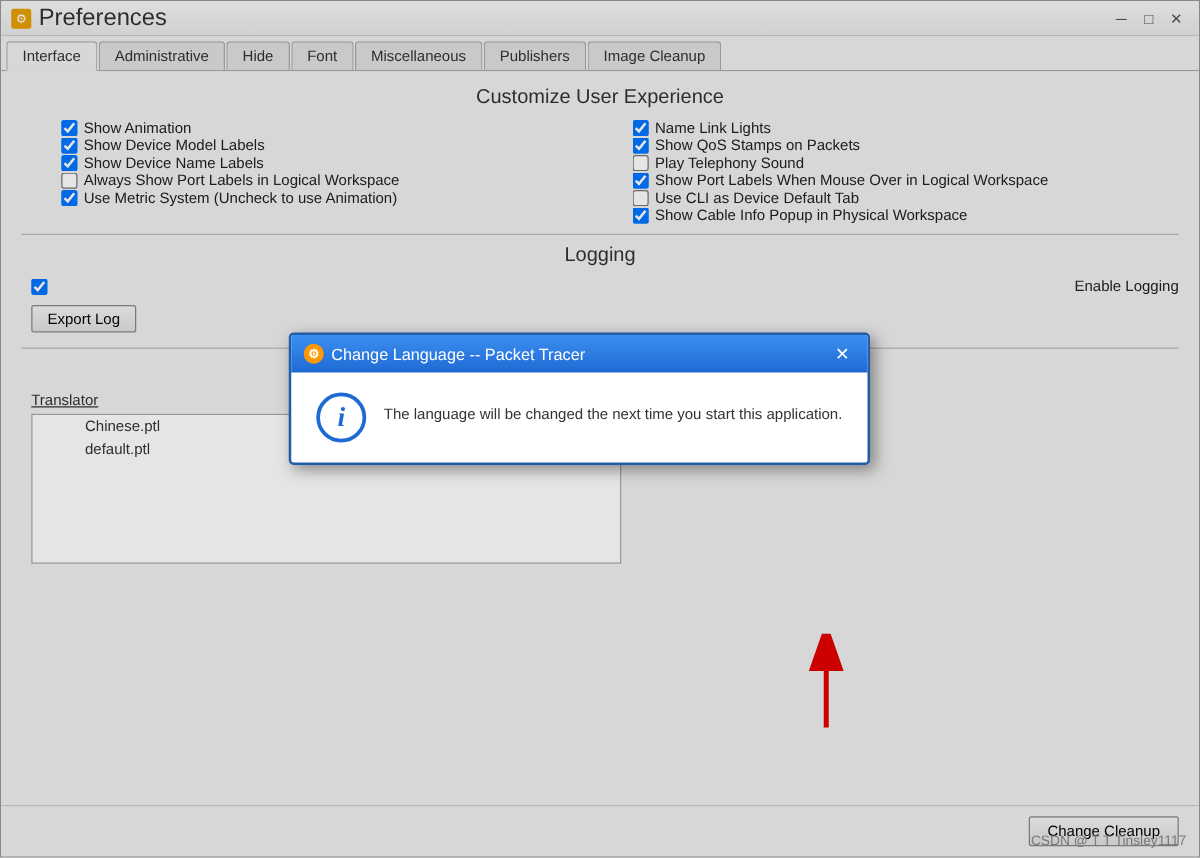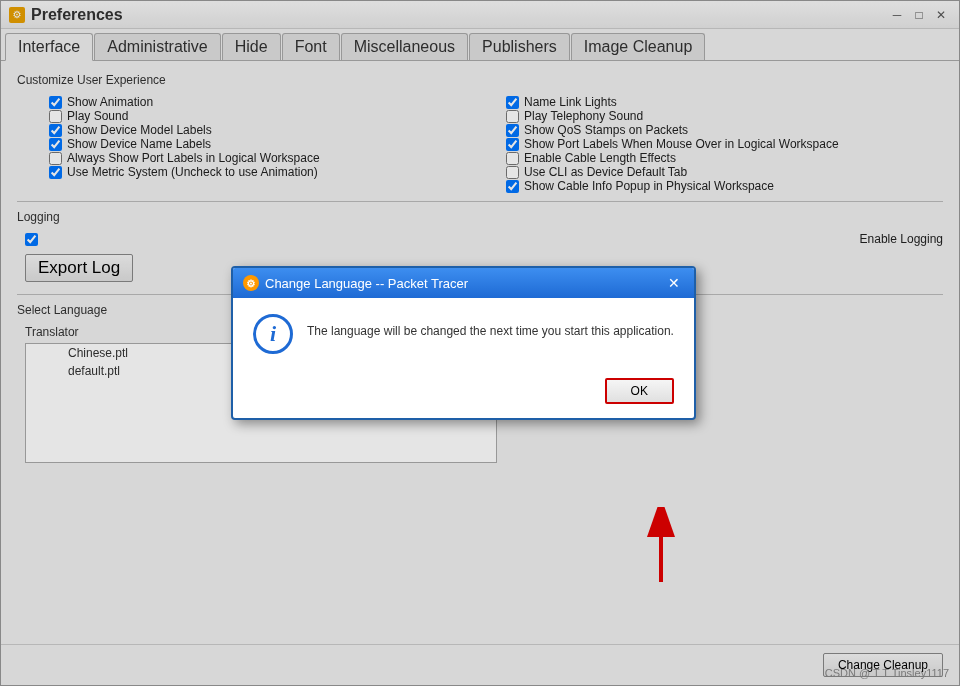--- a/index.html
+++ b/index.html
@@ -47,22 +47,22 @@
       background: #e8a000;
       border-radius: 2px;
       display: flex;
       align-items: center;
       justify-content: center;
       font-size: 10px;
       color: white;
     }
 
     .title-text {
-      font-size: 16px;
-      font-weight: bold;
+      font-size: 19px;
+      font-weight: normal;
       color: #333;
     }
 
     .title-controls {
       display: flex;
       gap: 2px;
     }
 
     .title-btn {
       width: 20px;
@@ -85,44 +85,45 @@
       border-bottom: 1px solid #aaa;
       gap: 1px;
     }
 
     .tab {
       padding: 4px 12px;
       border: 1px solid #aaa;
       border-bottom: none;
       background: #e0e0e0;
       cursor: pointer;
-      font-size: 16px;
+      font-size: 12px;
       color: #333;
       border-radius: 3px 3px 0 0;
     }
 
     .tab.active {
       background: #f0f0f0;
       border-bottom: 1px solid #f0f0f0;
       margin-bottom: -1px;
       z-index: 1;
     }
 
     .content-area {
       flex: 1;
       padding: 12px 16px;
       overflow: auto;
       background: #f0f0f0;
     }
 
     .section-label {
-      font-size: 12px;
+      font-size: 16px;
       color: #333;
       margin-bottom: 8px;
       font-weight: normal;
+      text-align: center;
     }
 
     .checkbox-grid {
       display: grid;
       grid-template-columns: 1fr 1fr;
       gap: 4px 20px;
       margin-left: 8px;
       padding-left: 24px;
     }
 
@@ -149,34 +150,35 @@
     .logging-section {
       margin-bottom: 12px;
     }
 
     .export-btn {
       display: inline-block;
       padding: 3px 12px;
       border: 1px solid #888;
       background: linear-gradient(to bottom, #f5f5f5, #e0e0e0);
       cursor: pointer;
-      font-size: 17px;
+      font-size: 12px;
       border-radius: 2px;
       margin-left: 8px;
       margin-top: 4px;
     }
 
     .select-language-section {
       margin-top: 8px;
     }
 
     .translator-label {
       font-size: 12px;
       color: #333;
       margin-bottom: 4px;
+      text-decoration: underline;
     }
 
     .file-list {
       border: 1px solid #aaa;
       background: white;
       width: 100%;
       min-height: 120px;
       max-height: 180px;
       overflow-y: auto;
       font-size: 12px;
@@ -369,24 +371,20 @@
     <div class="section-label">Customize User Experience</div>
 
     <div class="checkbox-grid">
 
       <div>
         <div class="checkbox-row">
           <input type="checkbox" checked="" style="">
           <label>Show Animation</label>
         </div>
         <div class="checkbox-row">
-          <input type="checkbox" style="">
-          <label>Play Sound</label>
-        </div>
-        <div class="checkbox-row">
           <input type="checkbox" checked="" style="">
           <label>Show Device Model Labels</label>
         </div>
         <div class="checkbox-row">
           <input type="checkbox" checked="" style="">
           <label>Show Device Name Labels</label>
         </div>
         <div class="checkbox-row">
           <input type="checkbox" style="">
           <label>Always Show Port Labels in Logical Workspace</label>
@@ -396,34 +394,30 @@
           <label>Use Metric System (Uncheck to use Animation)</label>
         </div>
       </div>
 
       <div>
         <div class="checkbox-row">
           <input type="checkbox" checked="" style="">
           <label>Name Link Lights</label>
         </div>
         <div class="checkbox-row">
+          <input type="checkbox" checked="" style="">
+          <label>Show QoS Stamps on Packets</label>
+        </div>
+        <div class="checkbox-row">
           <input type="checkbox" style="">
           <label>Play Telephony Sound</label>
         </div>
         <div class="checkbox-row">
           <input type="checkbox" checked="" style="">
-          <label>Show QoS Stamps on Packets</label>
-        </div>
-        <div class="checkbox-row">
-          <input type="checkbox" checked="" style="">
           <label>Show Port Labels When Mouse Over in Logical Workspace</label>
-        </div>
-        <div class="checkbox-row">
-          <input type="checkbox" style="">
-          <label>Enable Cable Length Effects</label>
         </div>
         <div class="checkbox-row">
           <input type="checkbox" style="">
           <label>Use CLI as Device Default Tab</label>
         </div>
         <div class="checkbox-row">
           <input type="checkbox" checked="" style="">
           <label>Show Cable Info Popup in Physical Workspace</label>
         </div>
       </div>
@@ -466,23 +460,20 @@
       <div class="modal-title-bar">
         <div class="modal-title-left">
           <div class="modal-icon-small">⚙</div>
           <span>Change Language -- Packet Tracer</span>
         </div>
         <button class="modal-close-btn">✕</button>
       </div>
       <div class="modal-body">
         <div class="modal-info-icon">i</div>
         <div class="modal-message">The language will be changed the next time you start this application.</div>
-      </div>
-      <div class="modal-footer">
-        <button class="ok-btn">OK</button>
       </div>
     </div>
 
     <div class="red-arrow">
       <svg width="60" height="80" viewBox="0 0 60 80">
         <defs>
           <marker id="arrowhead" markerWidth="10" markerHeight="7" refX="5" refY="3.5" orient="auto">
             <polygon points="0 0, 10 3.5, 0 7" fill="#cc0000"></polygon>
           </marker>
         </defs>

